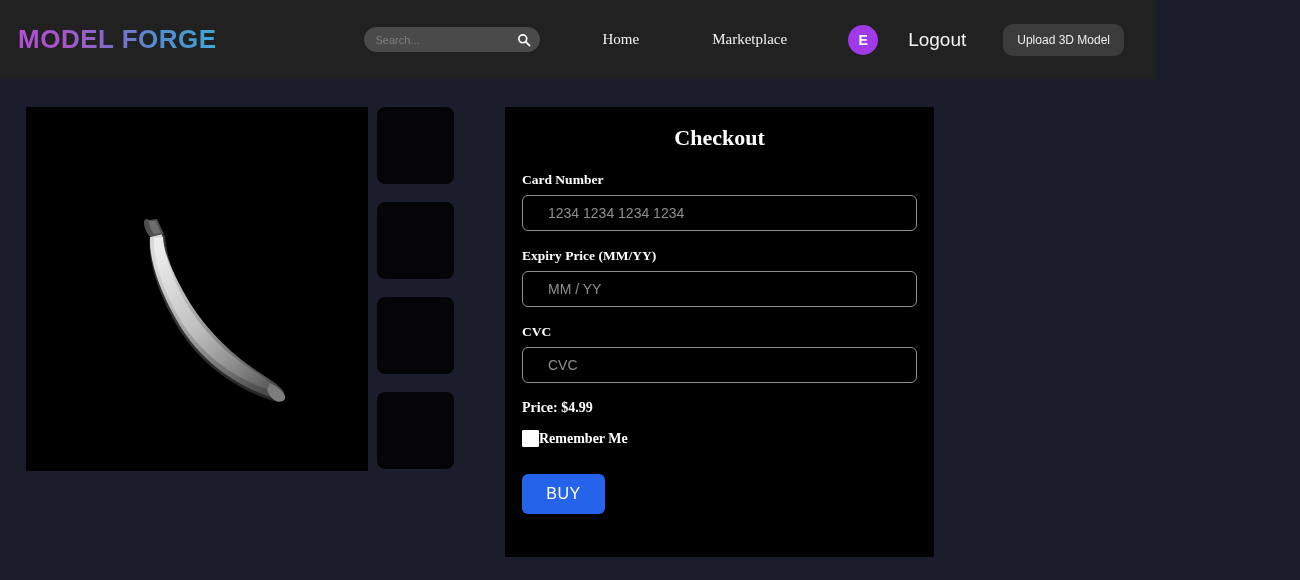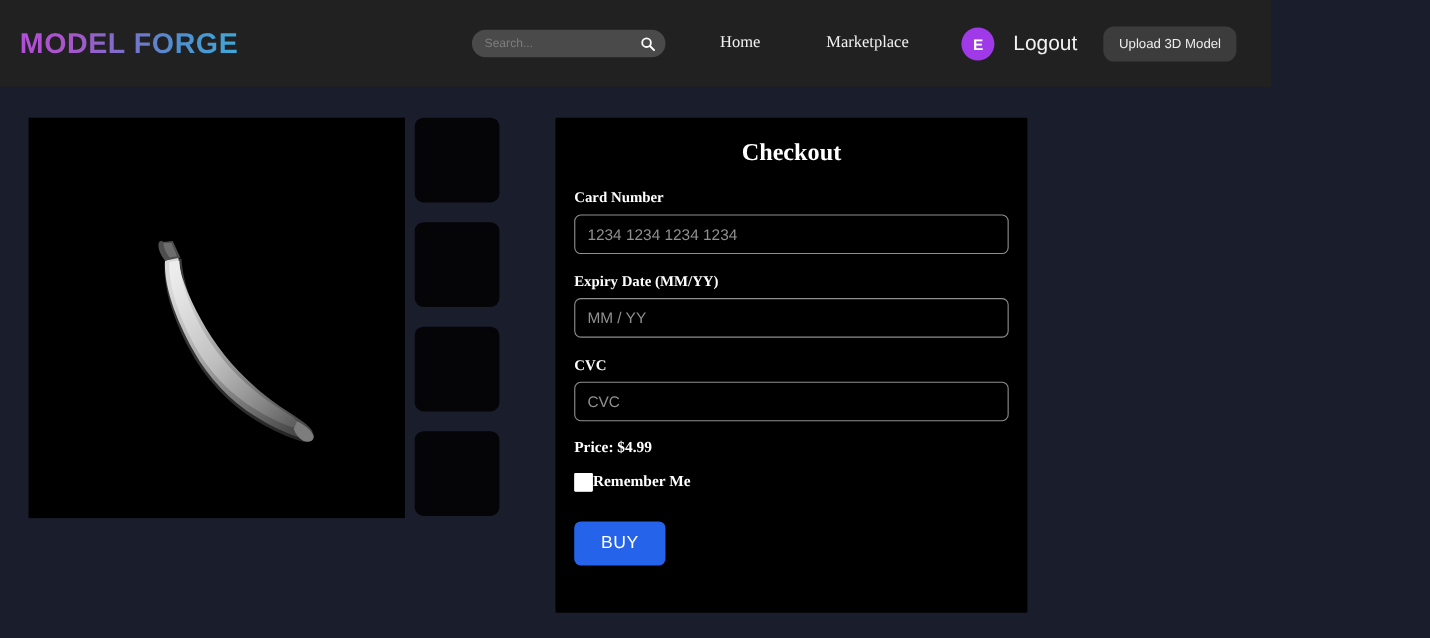--- a/index.html
+++ b/index.html
@@ -176,21 +176,21 @@
   .field-input {
     display: block;
     width: 395px;
     height: 36px;
     background: transparent;
     border: 1px solid #8f8f8f;
     border-radius: 6px;
     color: #e6e6e6;
     font-family: "Liberation Sans", sans-serif;
     font-size: 14px;
-    padding: 0 11px;
+    padding: 0 25px;
     outline: none;
     margin-bottom: 17px;
   }
   .field-input::placeholder { color: #909090; }
   .price {
     font-family: "Liberation Serif", serif;
     font-weight: bold;
     font-size: 14px;
     color: #ffffff;
     margin-top: 1px;
@@ -233,21 +233,21 @@
   }
 </style>
 </head>
 <body>
 
 <div class="header">
   <div class="logo">
     <span>MODEL</span><span> FORGE</span>
   </div>
 
-  <div class="nav-right" style="gap:0;">
+  <div class="nav-right" style="gap:13px;">
     <div class="search-wrap" style="margin-right:50px;">
       <input class="search-input" type="text" value="" placeholder="Search..." style="">
       <span class="search-icon">
         <svg width="14" height="14" viewBox="0 0 16 16" fill="none">
           <circle cx="6.6" cy="6.6" r="4.5" stroke="#ffffff" stroke-width="1.9"></circle>
           <line x1="10.1" y1="10.1" x2="14.4" y2="14.4" stroke="#ffffff" stroke-width="2.1" stroke-linecap="round"></line>
         </svg>
       </span>
     </div>
 
@@ -305,21 +305,21 @@
     <div class="thumb"></div>
     <div class="thumb"></div>
   </div>
 
   <div class="checkout">
     <div class="checkout-title">Checkout</div>
 
     <label class="field-label">Card Number</label>
     <input class="field-input" type="text" value="" placeholder="1234 1234 1234 1234" style="">
 
-    <label class="field-label">Expiry Date (MM/YY)</label>
+    <label class="field-label">Expiry Price (MM/YY)</label>
     <input class="field-input" type="text" value="" placeholder="MM / YY" style="">
 
     <label class="field-label">CVC</label>
     <input class="field-input" type="text" value="" placeholder="CVC" style="">
 
     <div class="price">Price: $4.99</div>
 
     <div class="remember-row">
       <input class="cbox" type="checkbox" style="">
       <span class="remember-label">Remember Me</span>

